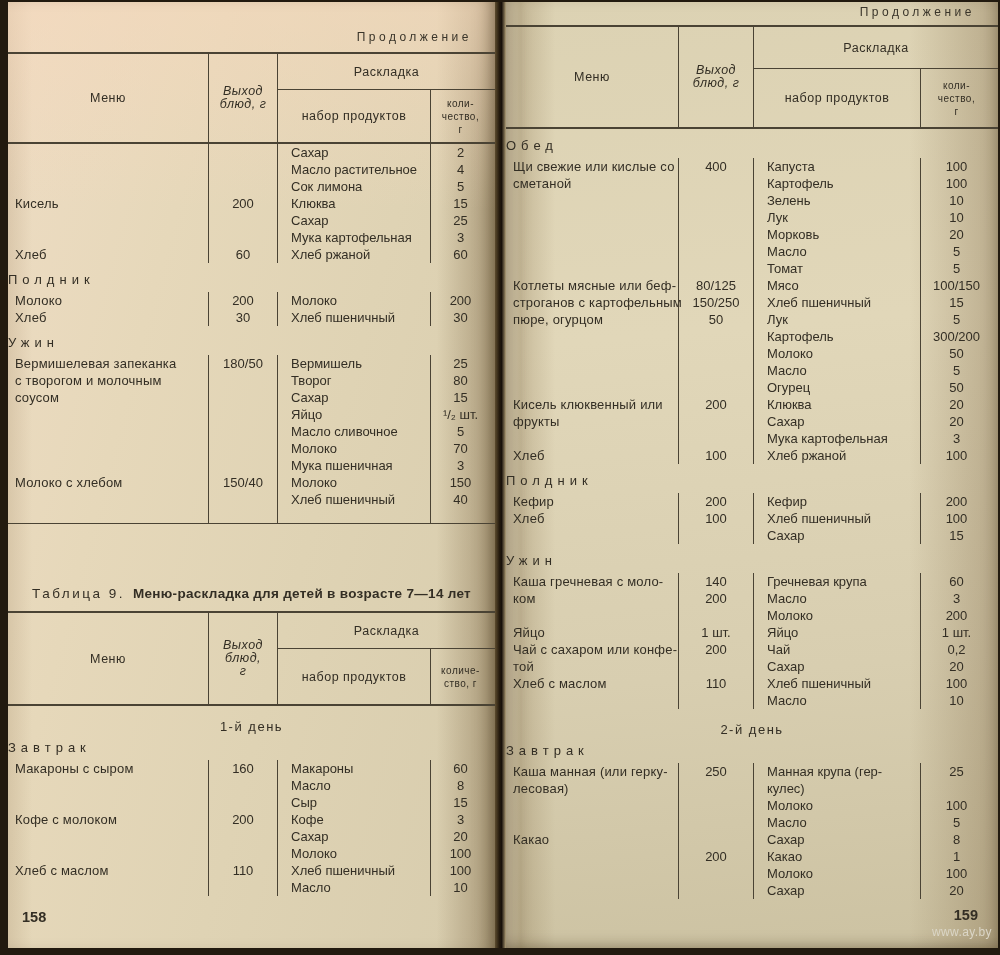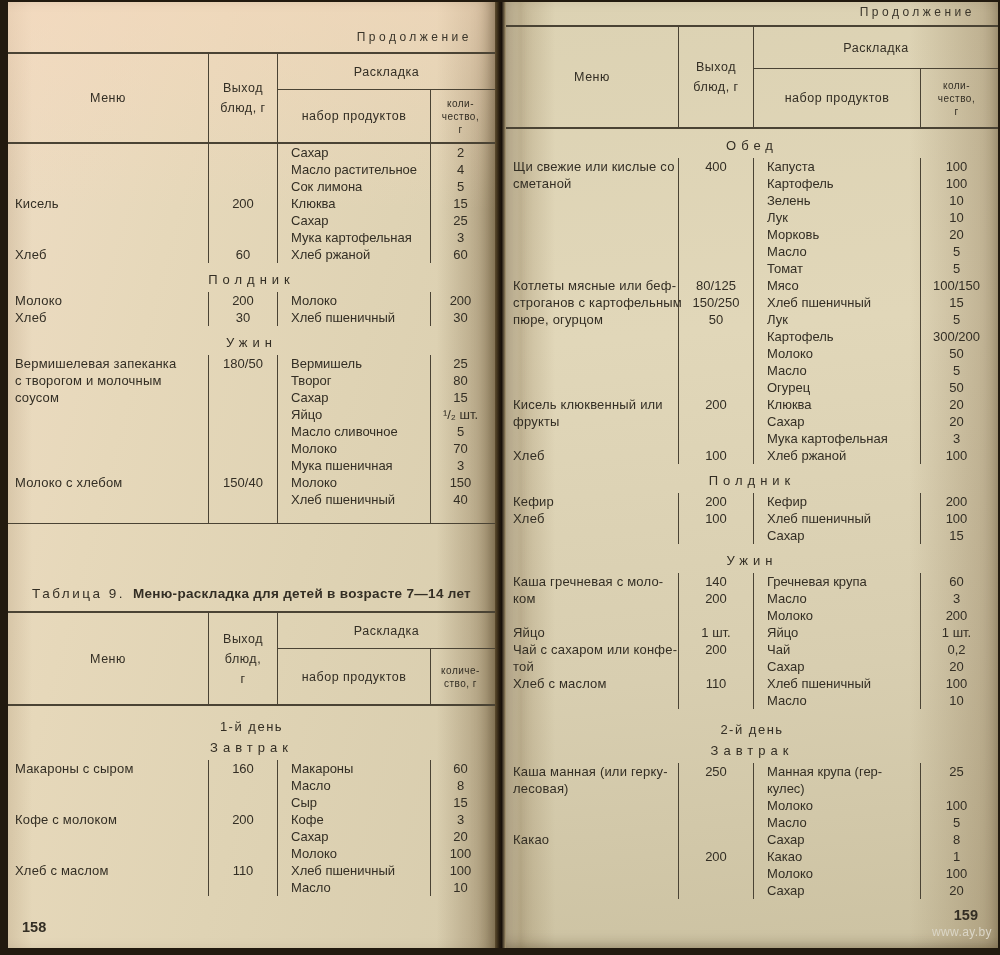--- a/index.html
+++ b/index.html
@@ -51,48 +51,48 @@
   .thead{
     display:grid;grid-template-columns:var(--c1) var(--c2) 1fr;
     border-top:2px solid var(--rule);
     border-bottom:2px solid var(--rule);
     font-size:12.5px;letter-spacing:.5px;
   }
   .thead.t-top{height:92px;}
   .thead.t-nine{height:95px;}
   .thead.t-right{height:104px;}
   .th{display:flex;align-items:center;justify-content:center;text-align:center;}
-  .th-out{border-left:1.6px solid var(--rule);border-right:1.6px solid var(--rule);white-space:pre-line;line-height:20px;}
+  .th-out{border-left:1.6px solid var(--rule);border-right:1.6px solid var(--rule);white-space:pre-line;line-height:13px;font-style:italic;}
   .th-group{display:flex;flex-direction:column;}
   .group-title{display:flex;align-items:center;justify-content:center;border-bottom:1.6px solid var(--rule);height:36px;}
   .t-right .group-title{height:42px;}
   .group-cols{flex:1;display:grid;grid-template-columns:var(--c3) var(--c4);}
   .th-qty{border-left:1.6px solid var(--rule);white-space:pre-line;font-size:10px;line-height:13px;}
 
   
   .tbody{width:100%;}
   .tbody.closed{border-bottom:1.8px solid var(--rule);}
   .trow{display:grid;grid-template-columns:var(--c1) var(--c2) var(--c3) var(--c4);min-height:17px;font-size:13px;line-height:17px;}
   .cell{white-space:nowrap;}
   .cell-menu{padding-left:7px;letter-spacing:.2px;}
   .cell-out{border-left:1.6px solid var(--rule);border-right:1.6px solid var(--rule);text-align:center;}
   .cell-prod{padding-left:13px;}
   .cell-qty{border-left:1.6px solid var(--rule);text-align:center;}
   .trow.spacer{min-height:15px;}
 
-  .sec-header{text-align:center;letter-spacing:5px;font-size:13px;margin:9px 0 5px;}
+  .sec-header{text-align:left;letter-spacing:5px;font-size:13px;margin:9px 0 5px;}
   .day-header{text-align:center;letter-spacing:1.5px;font-size:13px;margin-top:13px;}
   .day-header + .sec-header{margin-top:6px;}
 
   .caption{margin:62px 0 10px;font-size:13.5px;padding-left:24px;}
   .cap-label{letter-spacing:2.5px;}
   .caption b{margin-left:8px;letter-spacing:.3px;}
 
   .page-num{position:absolute;font-weight:bold;font-size:14.5px;}
-  .pn-left{left:14px;bottom:13px;}
+  .pn-left{left:14px;bottom:23px;}
   .pn-right{right:20px;bottom:25px;}
   .watermark{position:absolute;right:6px;bottom:9px;font-size:12px;color:#dbd6c7;letter-spacing:.4px;margin-top:10px;}
 </style>
 </head>
 <body>
 
 <div class="photo">
 
   <div class="page page-left">
     <div class="cont-label">Продолжение</div>

